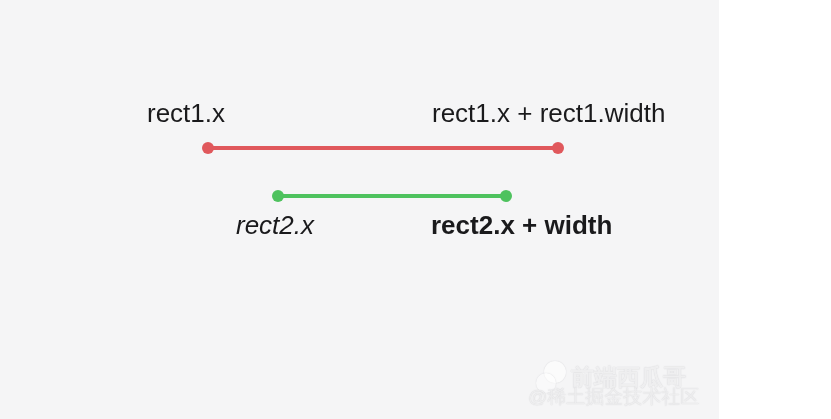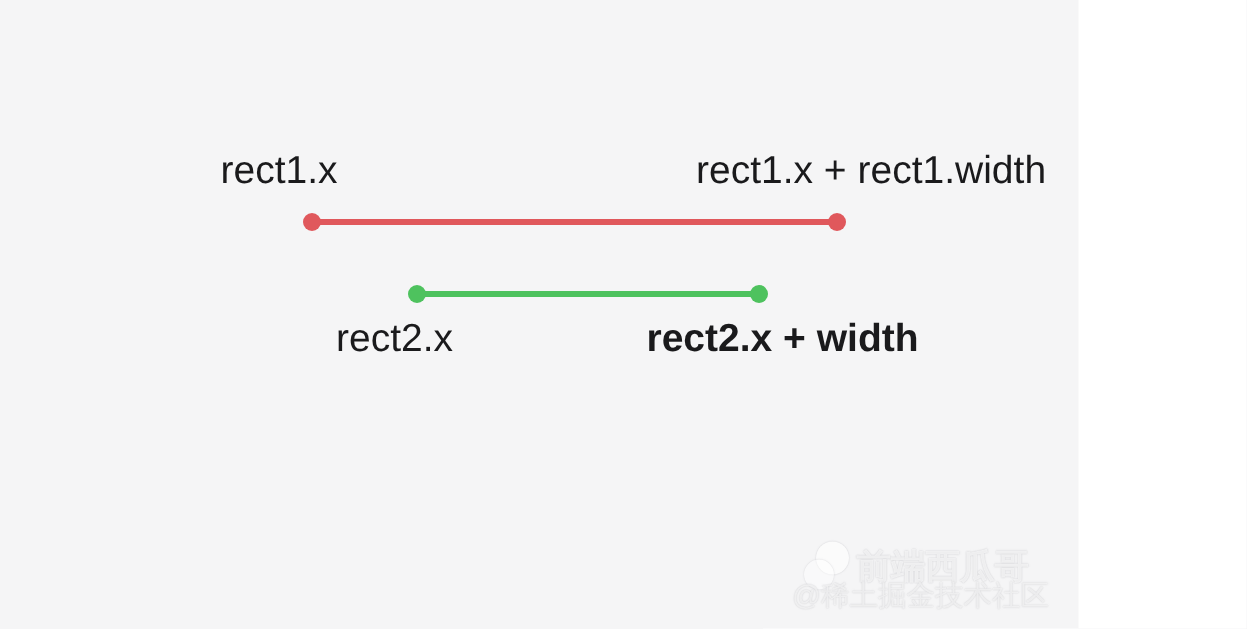--- a/index.html
+++ b/index.html
@@ -92,33 +92,33 @@
     text-shadow: 0 0 1px rgba(165,165,170,0.6);
   }
 </style>
 </head>
 <body>
 
 <div class="canvas" style="background-color: rgb(245, 245, 246);">
 
   <div class="axis-label" style="left:147px; top:99px;">rect1.x</div>
 
-  <div class="axis-label" style="left:432px; top:99px;margin-left:32px;">rect1.x + rect1.width</div>
+  <div class="axis-label" style="left:432px; top:99px;">rect1.x + rect1.width</div>
 
   <div class="segment" style="left: 207px; top: 146px; width: 352px; background-color: rgb(224, 88, 92);">
     <span class="endpoint-dot start"></span>
     <span class="endpoint-dot end"></span>
   </div>
 
   <div class="segment" style="left: 277px; top: 194px; width: 230px; background-color: rgb(78, 194, 94);">
     <span class="endpoint-dot start"></span>
     <span class="endpoint-dot end"></span>
   </div>
 
-  <div class="axis-label" style="left:224px; top:211px;">rect2.x</div>
+  <div class="axis-label" style="left:236px; top:211px;font-style:italic;">rect2.x</div>
 
   <div class="axis-label" style="left:431px; top:211px;font-weight:bold;">rect2.x + width</div>
 
   <div class="watermark">
     <span class="wm-avatar">
       <span class="c1"></span>
       <span class="c2"></span>
     </span>
     <span class="wm-line1">前端西瓜哥</span>
     <span class="wm-line2">@稀土掘金技术社区</span>

